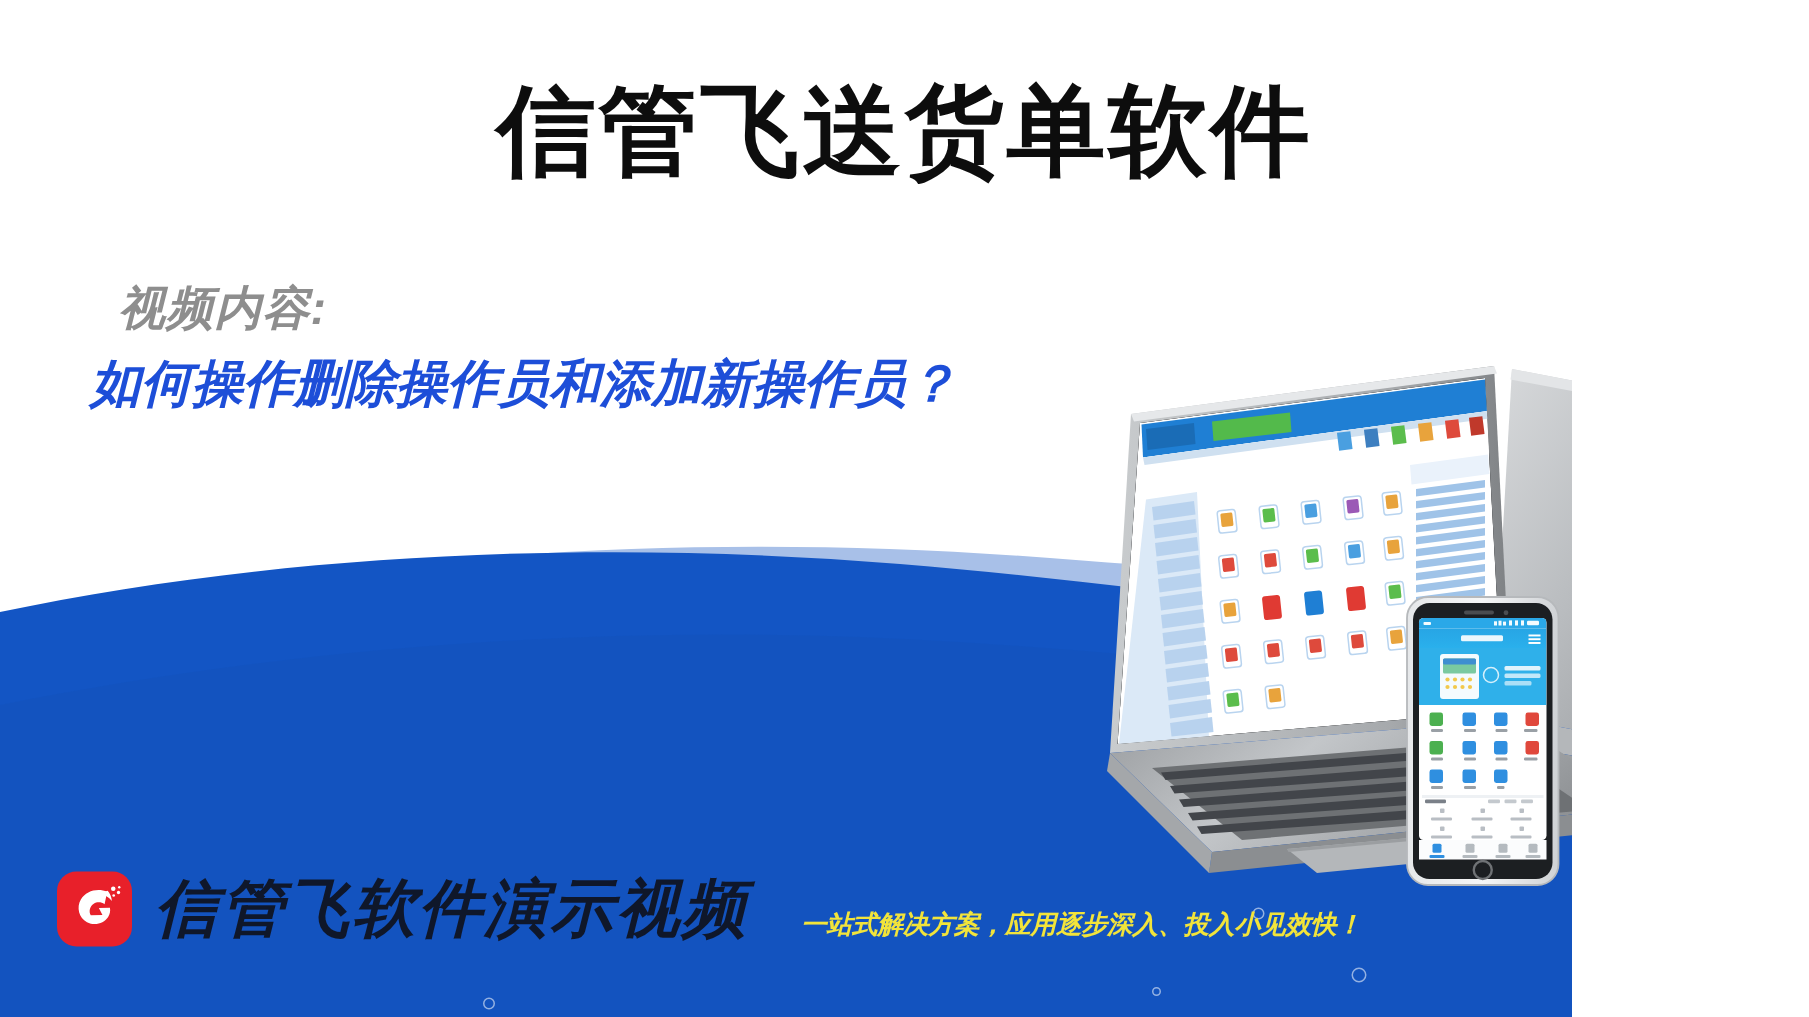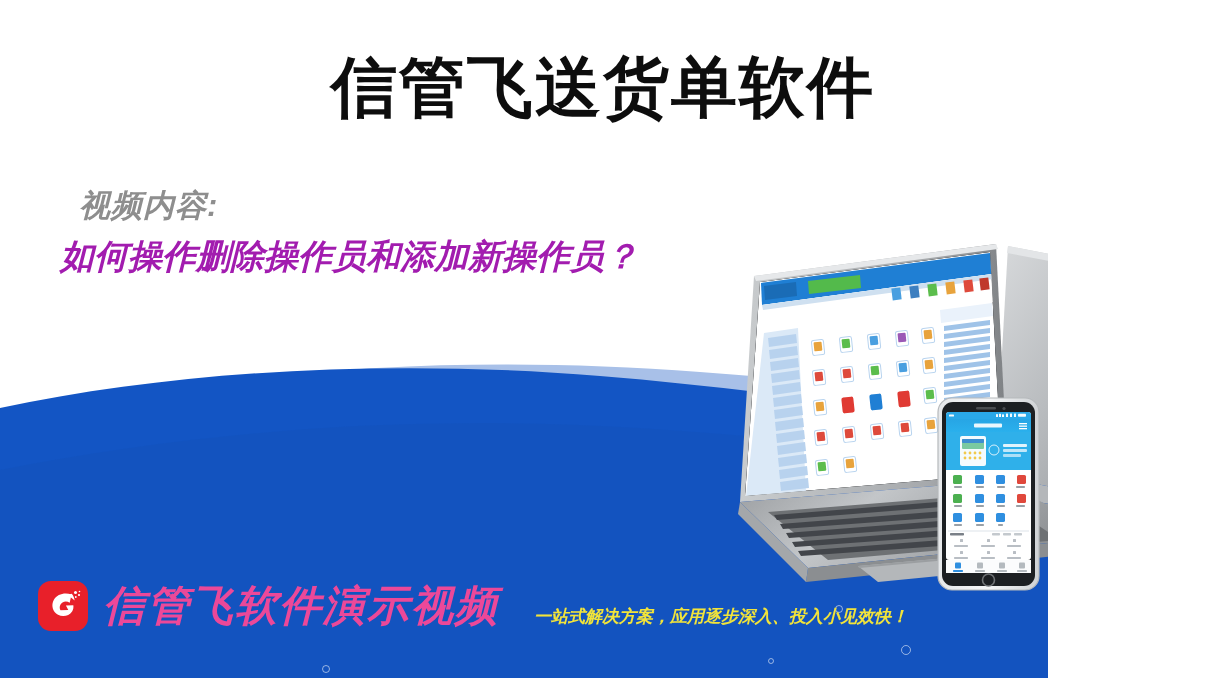--- a/index.html
+++ b/index.html
@@ -66,21 +66,21 @@
   }
 
   #video-content-question {
     position: absolute;
     left: 60px;
     top: 234px;
     font-size: 34px;
     line-height: 44px;
     font-style: italic;
     font-weight: bold;
-    color: #a21caf;
+    color: #1d4ed8;
     letter-spacing: 0px;
     white-space: nowrap;
   }
 
   
   #brand-bar {
     position: absolute;
     left: 38px;
     top: 578px;
     display: flex;
@@ -95,21 +95,21 @@
     position: relative;
     flex: 0 0 auto;
     overflow: hidden;
   }
   #brand-name {
     margin-left: 15px;
     font-size: 42px;
     line-height: 50px;
     font-weight: bold;
     font-style: italic;
-    color: #ec4899;
+    color: #0f172a;
     letter-spacing: 2px;
     white-space: nowrap;
   }
   #brand-tagline {
     margin-left: 35px;
     font-size: 17px;
     line-height: 24px;
     font-weight: bold;
     font-style: italic;
     color: #f2e43a;

